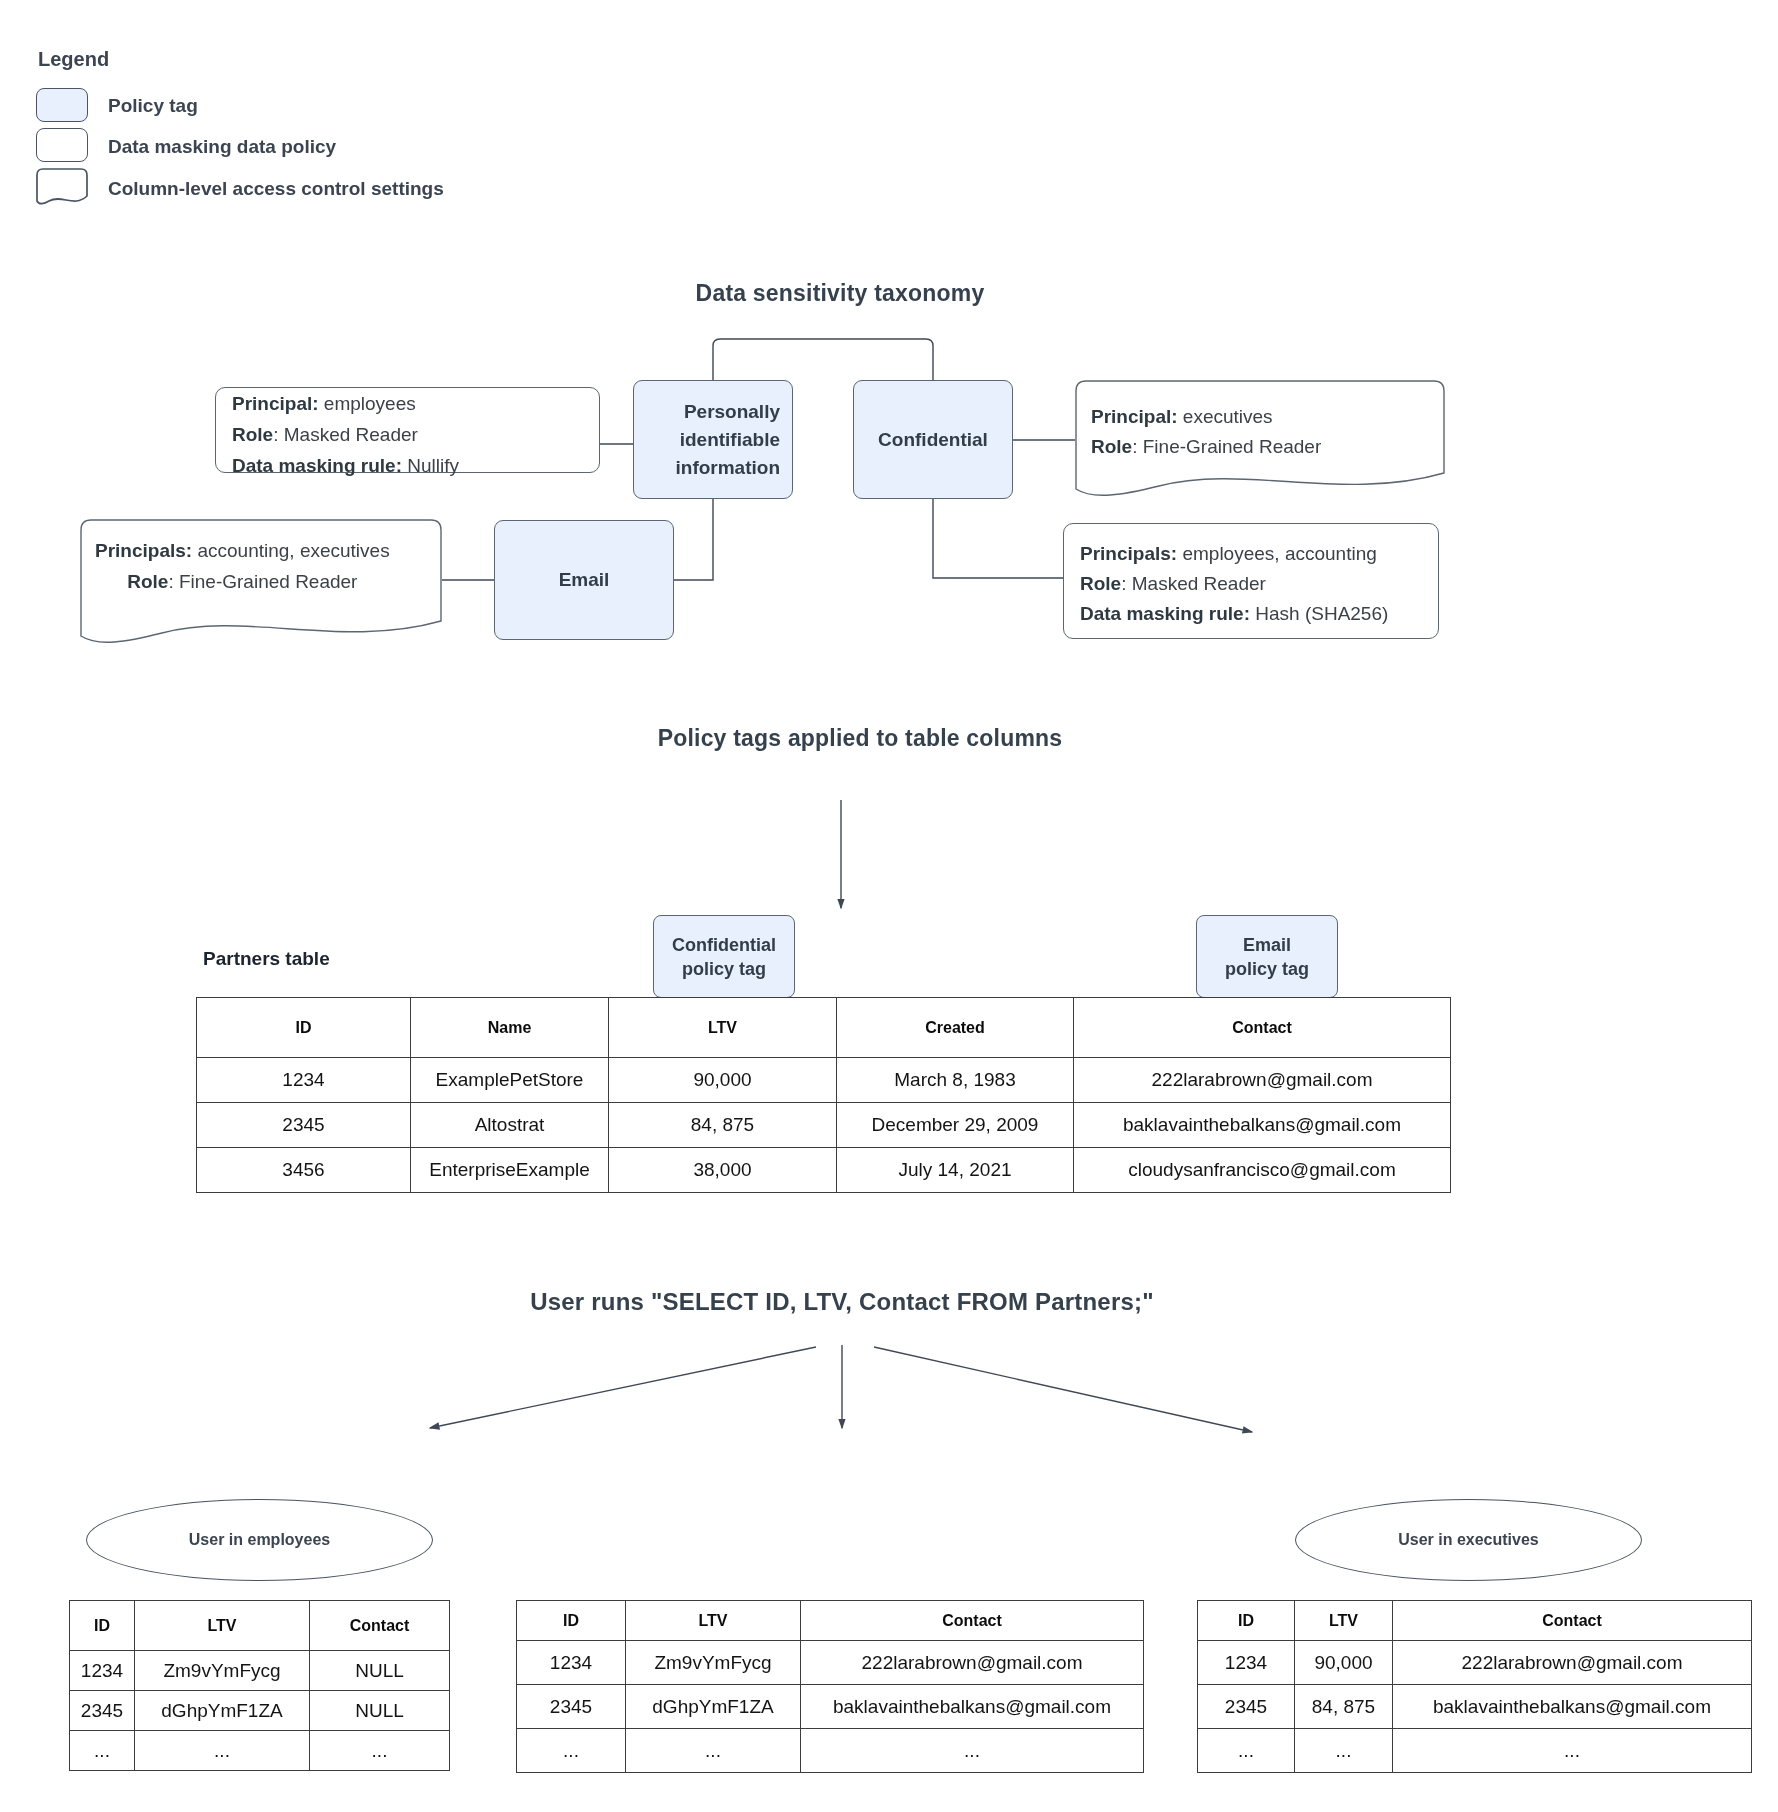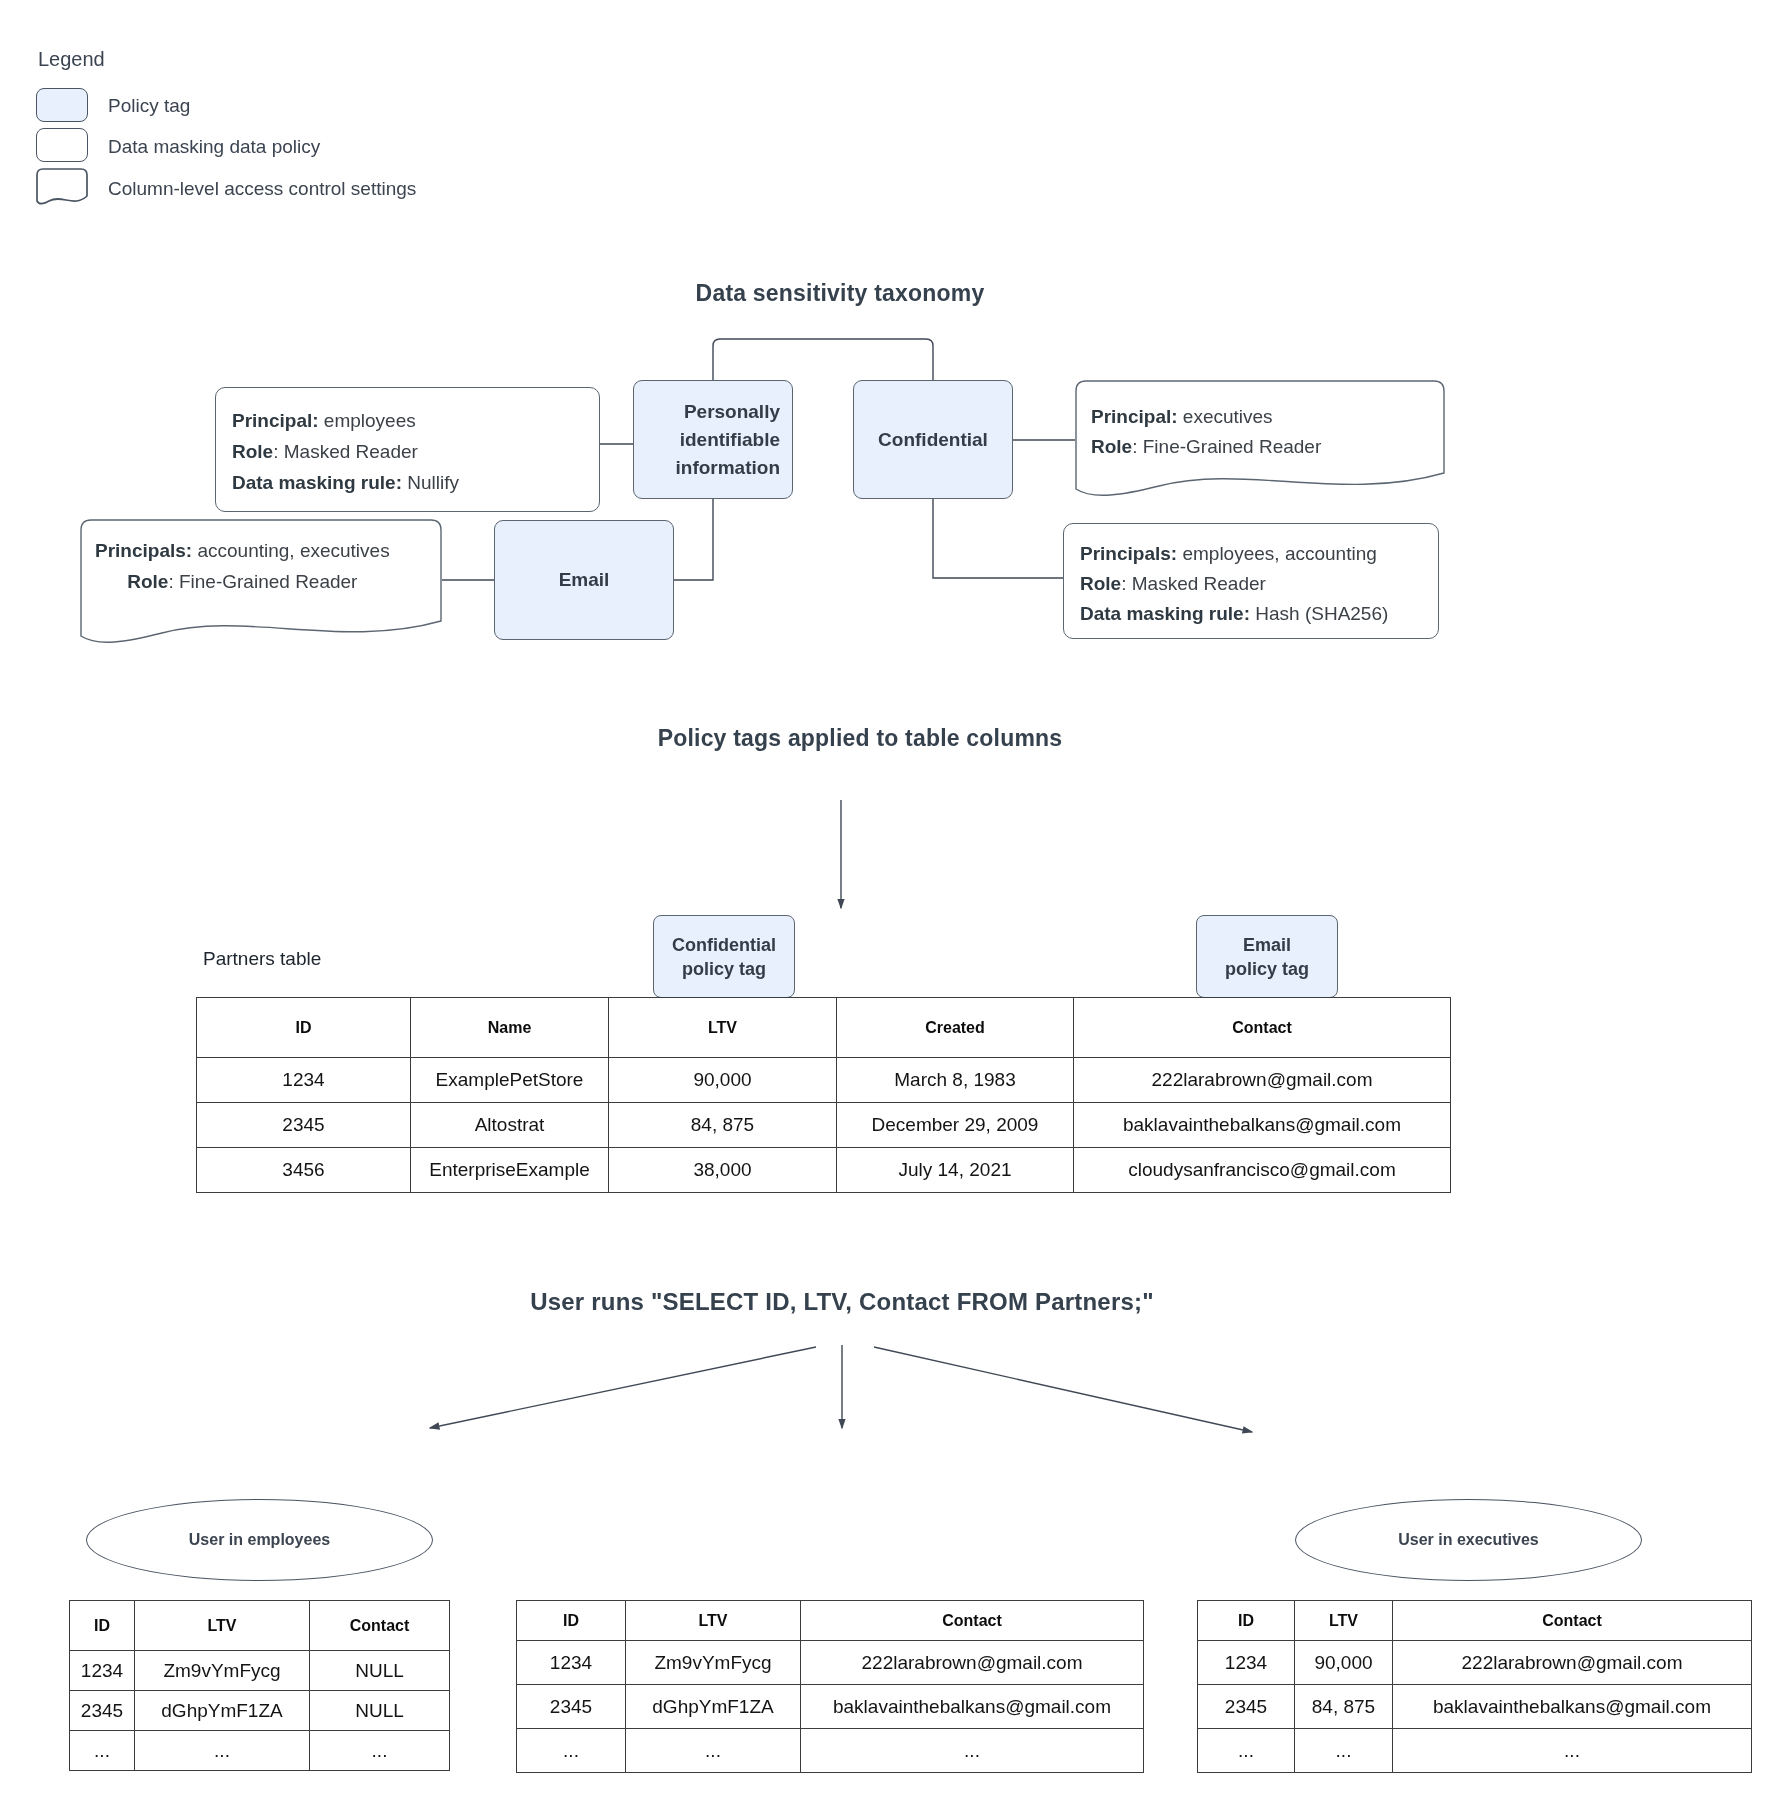--- a/index.html
+++ b/index.html
@@ -12,21 +12,21 @@
   .node.left{justify-content:flex-start;padding:10px 12px;line-height:28px;}
   .pbox{background:#fff;border:1.4px solid #5b6671;border-radius:10px;box-sizing:border-box;
         font-size:19px;color:#3c4148;}
   .pline{white-space:nowrap;}
   .pline b{color:#2f3941;}
   .tag{background:#e7f0fc;border:1.4px solid #5b6671;border-radius:8px;box-sizing:border-box;
        font-weight:bold;font-size:18px;color:#333d47;text-align:center;
        display:flex;flex-direction:column;align-items:center;justify-content:center;line-height:24px;}
   .swatch{box-sizing:border-box;border:1.7px solid #4a5462;border-radius:8px;background:#fff;}
   .swatch.blue{background:#e7f0fc;}
-  .legend-label{font-weight:normal;font-size:19px;color:#3b4450;}
+  .legend-label{font-weight:bold;font-size:19px;color:#3b4450;}
   table.grid{border-collapse:collapse;position:absolute;table-layout:fixed;background:#fff;}
   table.grid td,table.grid th{border:1.2px solid #3c3c3c;text-align:center;vertical-align:middle;
        font-size:19px;color:#141414;padding:0 4px;overflow:hidden;}
   table.grid th{font-weight:bold;font-size:16px;color:#0c0c0c;}
   .ellipse{border:1.6px solid #4a5462;border-radius:50%;background:#fff;box-sizing:border-box;
        display:flex;align-items:center;justify-content:center;font-weight:bold;font-size:16px;color:#3b4450;}
   .wavy-text{font-size:19px;color:#3c4148;}
   svg{display:block;}
 </style>
 </head>
@@ -61,21 +61,21 @@
     <div class="abs swatch" style="left:0;top:80px;width:52px;height:34px;"></div>
     <div class="abs legend-label" style="left:72px;top:88px;text-align:center;">Data masking data policy</div>
     <svg class="abs" style="left:0;top:120px;" width="53" height="43" viewBox="0 0 53 43">
       <path d="M7,1 H45 Q51,1 51,7 V28 C38,40 26,26 13,33 C8,36 3,37 1,33 V7 Q1,1 7,1 Z" fill="#fff" stroke="#4a5462" stroke-width="1.7"></path>
     </svg>
     <div class="abs legend-label" style="left:72px;top:130px;">Column-level access control settings</div>
   </div>
 
   <div class="abs title" style="left:440px;top:280px;width:800px;">Data sensitivity taxonomy</div>
 
-  <div class="abs pbox" style="left:215px;top:387px;width:385px;height:125px;padding:17px 0 0 16px;line-height:31px;">
+  <div class="abs pbox" style="left:215px;top:387px;width:385px;height:86px;padding:0 0 0 16px;line-height:31px;">
     <div class="pline"><b>Principal:</b><span> employees</span></div>
     <div class="pline"><b>Role</b><span>: Masked Reader</span></div>
     <div class="pline"><b>Data masking rule:</b><span> Nullify</span></div>
   </div>
 
   <div class="abs node left" style="left:633px;top:380px;width:160px;height:119px;text-align:right;">Personally identifiable information</div>
 
   <div class="abs node" style="left:853px;top:380px;width:160px;height:119px;">Confidential</div>
 
   <div class="abs" style="left:1075px;top:380px;width:371px;height:124px;">

